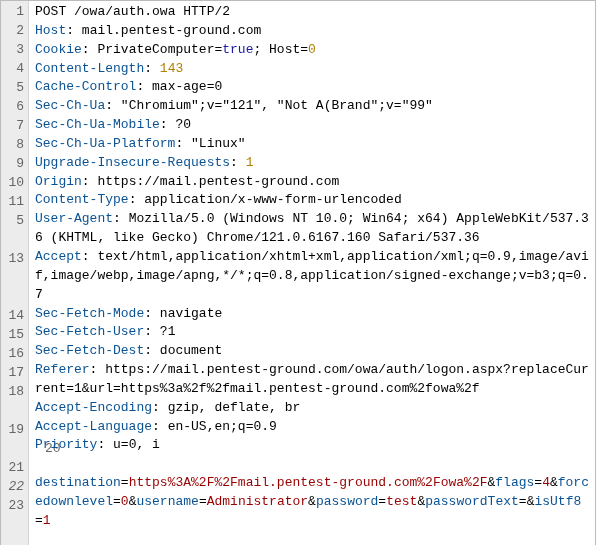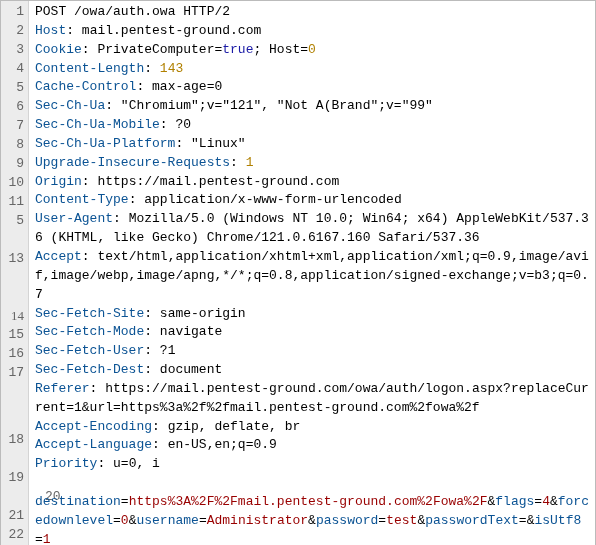--- a/index.html
+++ b/index.html
@@ -58,46 +58,45 @@
         <div style="height: 19px;">4</div>
         <div style="height: 19px;">5</div>
         <div style="height: 19px;">6</div>
         <div style="height: 19px;">7</div>
         <div style="height: 19px;">8</div>
         <div style="height: 19px;">9</div>
         <div style="height: 19px;">10</div>
         <div style="height: 19px;">11</div>
         <div style="height: 38px;">5</div>
         <div style="height: 57px;">13</div>
-        <div style="height: 19px; font-family: Liberation Serif, serif;">14</div>
+        <div style="height: 19px;">14</div>
         <div style="height: 19px;">15</div>
         <div style="height: 19px;">16</div>
         <div style="height: 19px;">17</div>
-        <div style="height: 38px; margin-top: 48px;">18</div>
+        <div style="height: 38px;">18</div>
         <div style="height: 19px;">19</div>
         <div style="height: 19px; padding-left: 44px;">20</div>
         <div style="height: 19px;">21</div>
-        <div style="height: 19px;">22</div>
+        <div style="height: 19px; font-style: italic;">22</div>
         <div style="height: 57px;">23</div>
       </div>
     <div class="lines" id="lines">
         <pre><span class="val">POST</span><span class="val"> /owa/auth.owa </span><span class="val">HTTP/2</span></pre>
         <pre><span class="hdr">Host</span><span class="val">: </span><span class="val">mail.pentest-ground.com</span></pre>
         <pre><span class="hdr">Cookie</span><span class="val">: </span><span class="val">PrivateComputer=</span><span class="lit">true</span><span class="val">; Host=</span><span class="num">0</span></pre>
         <pre><span class="hdr">Content-Length</span><span class="val">: </span><span class="num">143</span></pre>
         <pre><span class="hdr">Cache-Control</span><span class="val">: </span><span class="val">max-age=0</span></pre>
         <pre><span class="hdr">Sec-Ch-Ua</span><span class="val">: </span><span class="val">"Chromium";v="121", "Not A(Brand";v="99"</span></pre>
         <pre><span class="hdr">Sec-Ch-Ua-Mobile</span><span class="val">: </span><span class="val">?0</span></pre>
         <pre><span class="hdr">Sec-Ch-Ua-Platform</span><span class="val">: </span><span class="val">"Linux"</span></pre>
         <pre><span class="hdr">Upgrade-Insecure-Requests</span><span class="val">: </span><span class="num">1</span></pre>
         <pre><span class="hdr">Origin</span><span class="val">: </span><span class="val">https://mail.pentest-ground.com</span></pre>
         <pre><span class="hdr">Content-Type</span><span class="val">: </span><span class="val">application/x-www-form-urlencoded</span></pre>
         <pre><span class="hdr">User-Agent</span><span class="val">: </span><span class="val">Mozilla/5.0 (Windows NT 10.0; Win64; x64) AppleWebKit/537.36 (KHTML, like Gecko) Chrome/121.0.6167.160 Safari/537.36</span></pre>
         <pre><span class="hdr">Accept</span><span class="val">: </span><span class="val">text/html,application/xhtml+xml,application/xml;q=0.9,image/avif,image/webp,image/apng,*/*;q=0.8,application/signed-exchange;v=b3;q=0.7</span></pre>
-        <pre><span class="hdr">Sec-Fetch-Site</span><span class="val">: </span><span class="val">same-origin</span></pre>
         <pre><span class="hdr">Sec-Fetch-Mode</span><span class="val">: </span><span class="val">navigate</span></pre>
         <pre><span class="hdr">Sec-Fetch-User</span><span class="val">: </span><span class="val">?1</span></pre>
         <pre><span class="hdr">Sec-Fetch-Dest</span><span class="val">: </span><span class="val">document</span></pre>
         <pre><span class="hdr">Referer</span><span class="val">: </span><span class="val">https://mail.pentest-ground.com/owa/auth/logon.aspx?replaceCurrent=1&amp;url=https%3a%2f%2fmail.pentest-ground.com%2fowa%2f</span></pre>
         <pre><span class="hdr">Accept-Encoding</span><span class="val">: </span><span class="val">gzip, deflate, br</span></pre>
         <pre><span class="hdr">Accept-Language</span><span class="val">: </span><span class="val">en-US,en;q=0.9</span></pre>
         <pre><span class="hdr">Priority</span><span class="val">: </span><span class="val">u=0, i</span></pre>
         <pre>&nbsp;</pre>
         <pre><span class="pname">destination</span><span class="val">=</span><span class="pval">https%3A%2F%2Fmail.pentest-ground.com%2Fowa%2F</span><span class="val">&amp;</span><span class="pname">flags</span><span class="val">=</span><span class="pval">4</span><span class="val">&amp;</span><span class="pname">forcedownlevel</span><span class="val">=</span><span class="pval">0</span><span class="val">&amp;</span><span class="pname">username</span><span class="val">=</span><span class="pval">Administrator</span><span class="val">&amp;</span><span class="pname">password</span><span class="val">=</span><span class="pval">test</span><span class="val">&amp;</span><span class="pname">passwordText</span><span class="val">=</span><span class="val">&amp;</span><span class="pname">isUtf8</span><span class="val">=</span><span class="pval">1</span></pre>
       </div>

